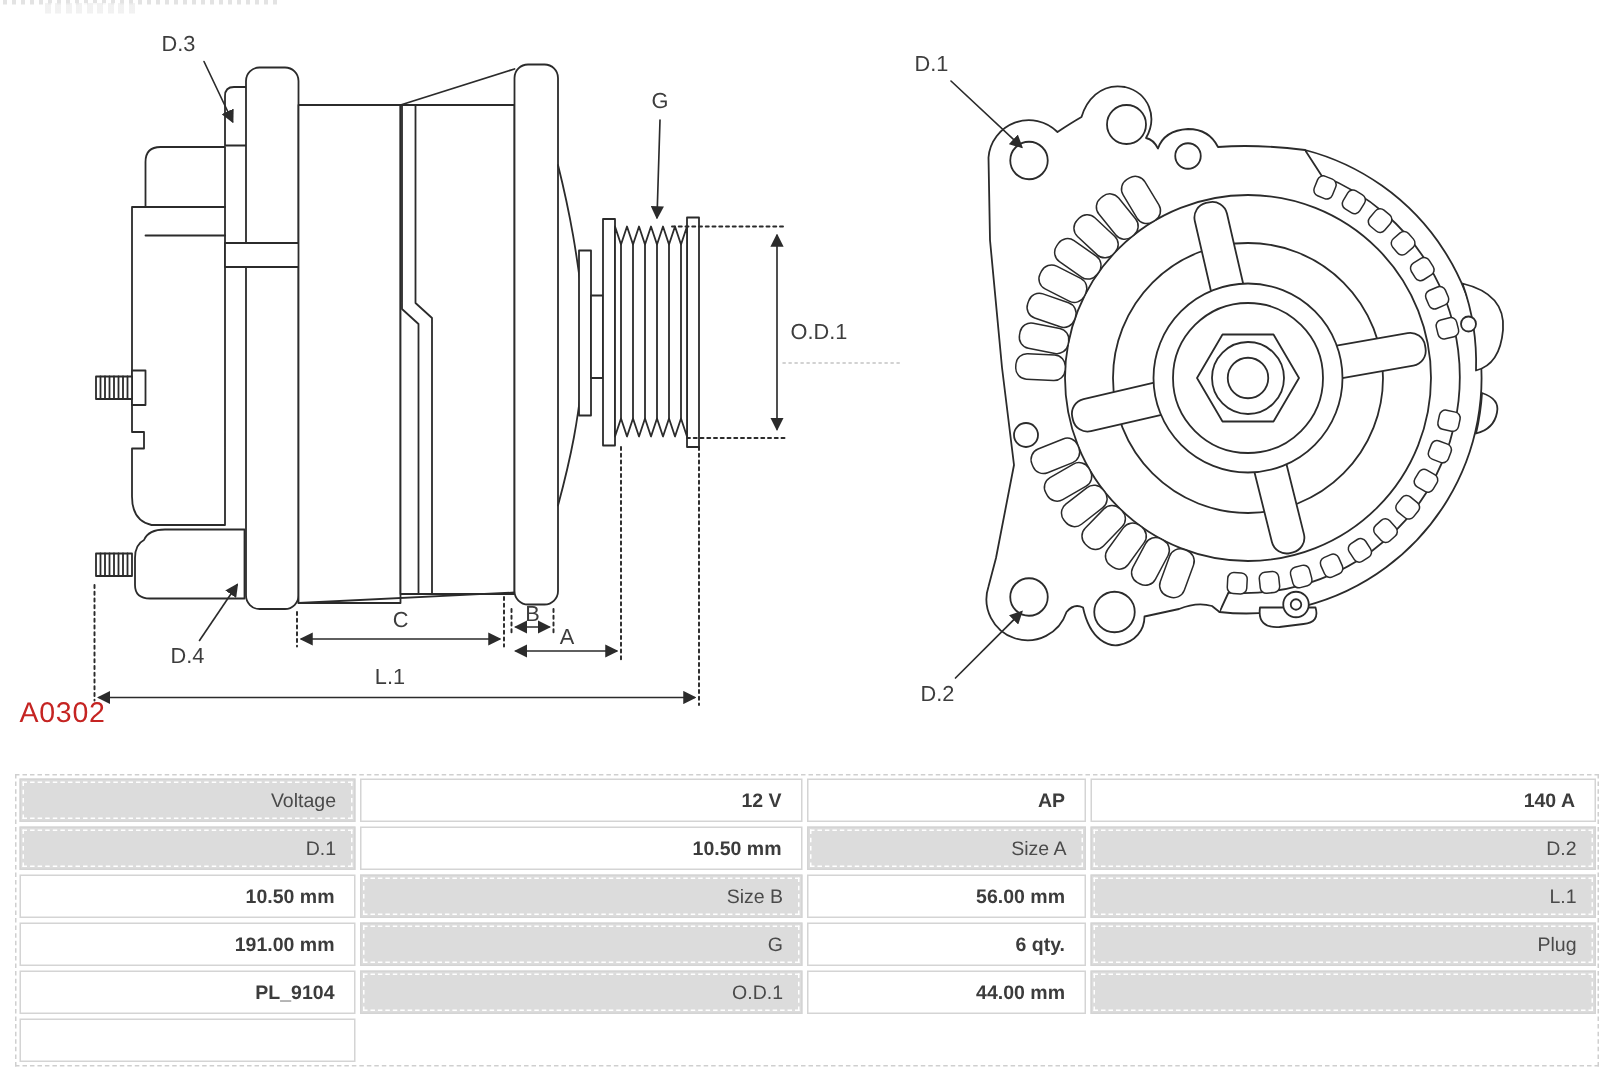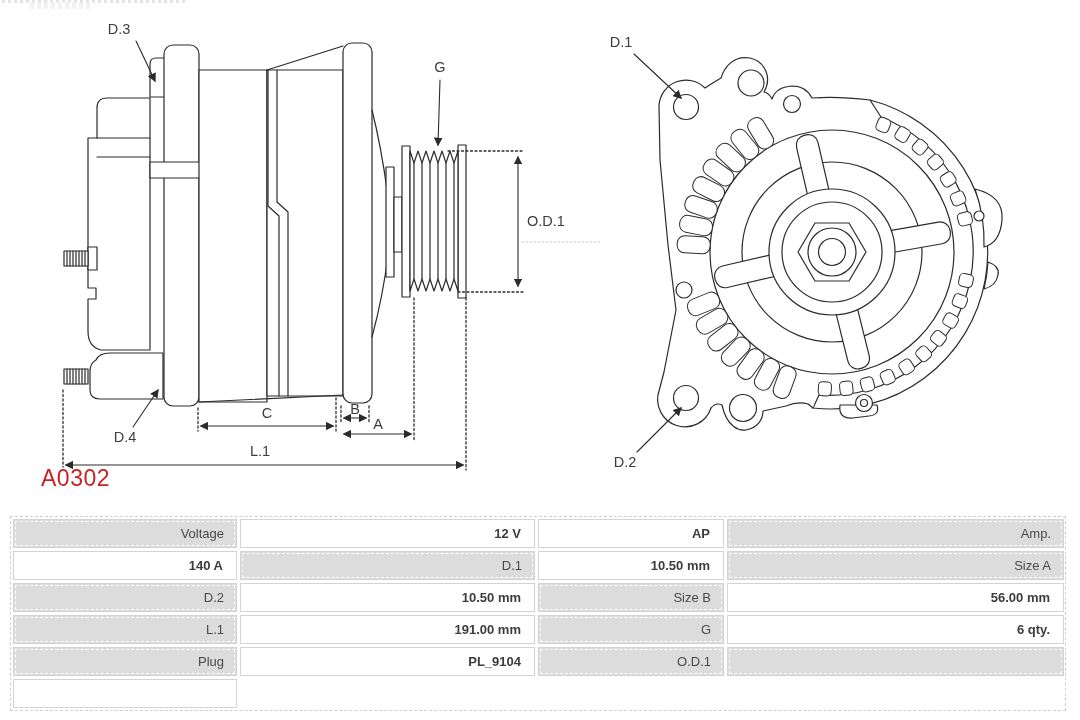--- a/index.html
+++ b/index.html
@@ -4,21 +4,21 @@
 <style>
   html,body{margin:0;padding:0;background:#fff;}
   body{width:1080px;height:720px;position:relative;overflow:hidden;
        font-family:"Liberation Sans", sans-serif;color:#3c3c3c;}
   #stage{position:absolute;inset:0;}
   .watermark{position:absolute;left:2px;top:0;width:186px;height:3px;
      background:repeating-linear-gradient(90deg,#dcdcdc 0 3px,#fff 3px 6px);opacity:.8;}
   .watermark2{position:absolute;left:30px;top:2px;width:60px;height:7px;
      background:repeating-linear-gradient(90deg,#ececec 0 4px,#fff 4px 7px);opacity:.7;}
   #figures{position:absolute;left:0;top:0;}
-  #partno{position:absolute;left:13px;top:465px;font-size:23px;letter-spacing:.5px;margin-left:28px;}
+  #partno{position:absolute;left:13px;top:465px;font-size:19px;letter-spacing:.5px;}
   #spec-table{position:absolute;left:10px;top:516px;width:1056px;
       border:1px dashed #cfcfcf;padding:2px;box-sizing:border-box;
       display:grid;grid-template-columns:224px 295px 186px 337px;
       grid-auto-rows:29px;gap:3px;background:#fff;font-size:13px;}
   .cell{display:flex;align-items:center;justify-content:flex-end;
       border:1px solid #d4d4d4;box-sizing:border-box;}
   .cell.lbl{background:#dcdcdc;outline:1px dashed #ffffff;outline-offset:-3px;
       padding-right:12px;color:#4a4a4a;}
   .cell.val{background:#fff;padding-right:13px;color:#3c3c3c;font-weight:bold;}
   svg text{font-family:"Liberation Sans", sans-serif;font-size:14.5px;fill:#3d3d3d;}
@@ -211,36 +211,36 @@
   </svg>
 
   <div id="partno" style="color:#c52422;">A0302</div>
 
   <div id="spec-table">
 
     <div class="cell lbl">Voltage</div>
     <div class="cell val">12 V</div>
     <div class="cell val">AP</div>
 
-    <div class="cell lbl">Amp.</div>
     <div class="cell val">140 A</div>
     <div class="cell lbl">D.1</div>
     <div class="cell val">10.50 mm</div>
 
     <div class="cell lbl">Size A</div>
     <div class="cell lbl">D.2</div>
     <div class="cell val">10.50 mm</div>
 
     <div class="cell lbl">Size B</div>
     <div class="cell val">56.00 mm</div>
     <div class="cell lbl">L.1</div>
     <div class="cell val">191.00 mm</div>
 
     <div class="cell lbl">G</div>
     <div class="cell val">6 qty.</div>
     <div class="cell lbl">Plug</div>
     <div class="cell val">PL_9104</div>
 
     <div class="cell lbl">O.D.1</div>
+    <div class="cell val">44.00 mm</div>
     <div class="cell lbl"></div>
     <div class="cell val"></div>
   </div>
 </div>
 
 </body></html>

